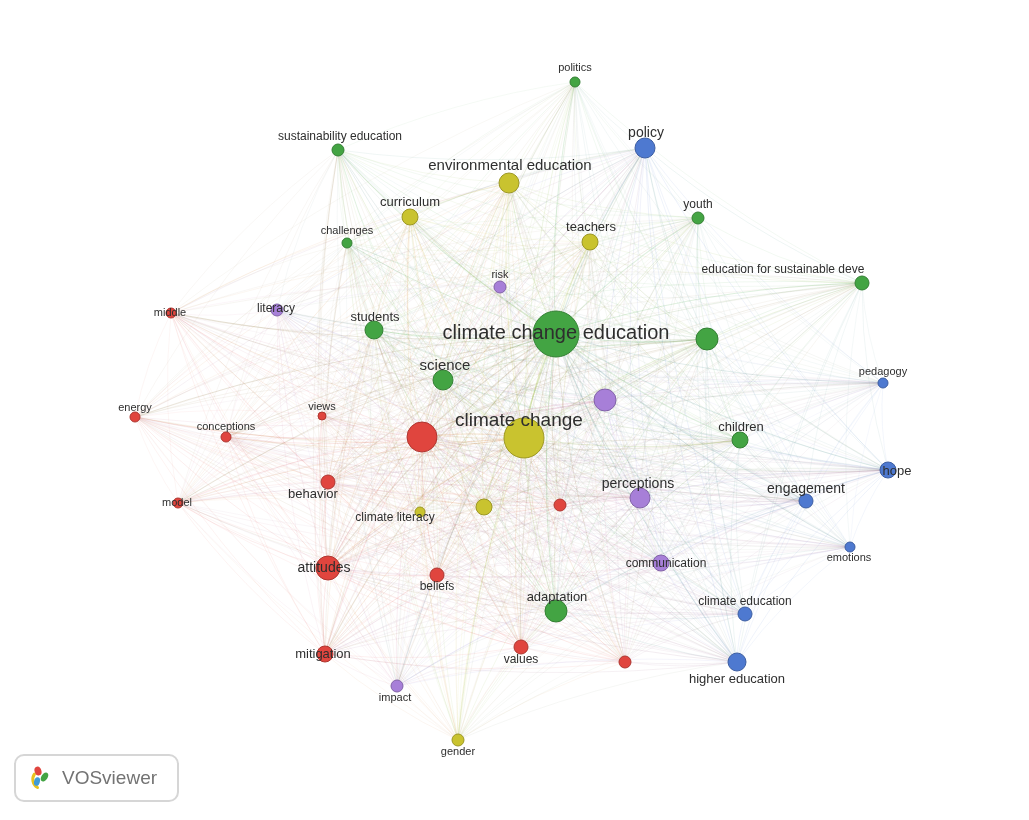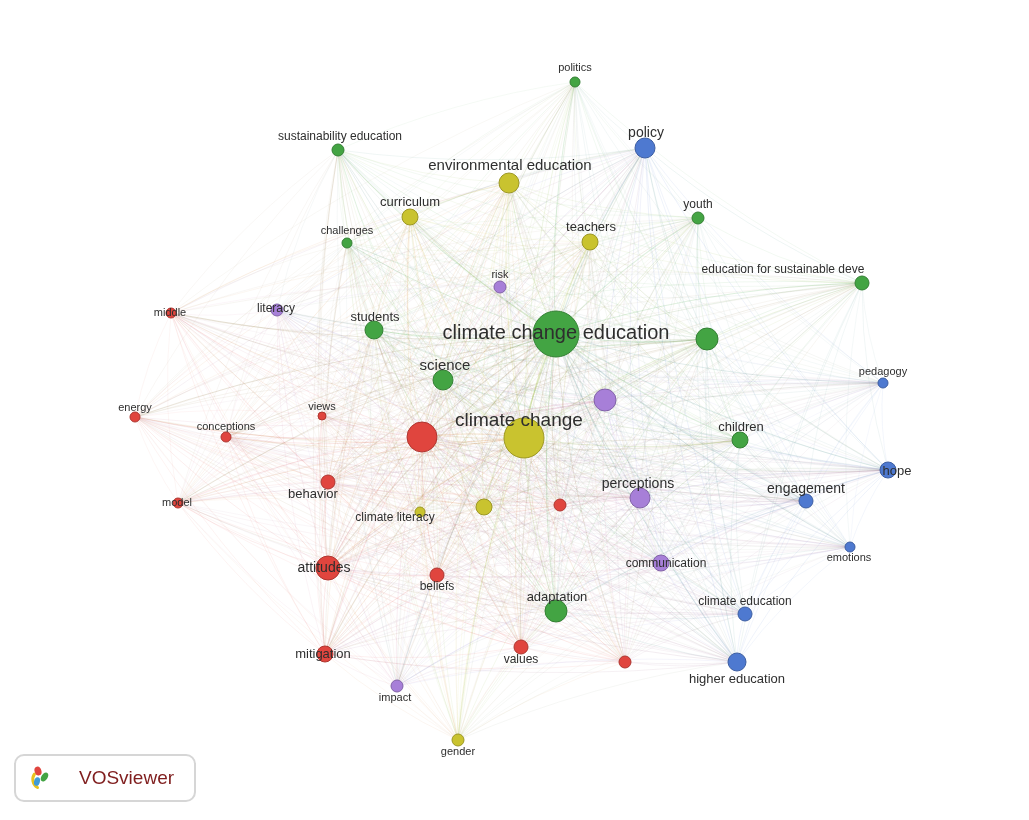--- a/index.html
+++ b/index.html
@@ -11,26 +11,26 @@
     font-family:"Liberation Sans", sans-serif;
   }
   #net{position:absolute;left:0;top:0;}
   #net text{
     font-family:"Liberation Sans", sans-serif;
     fill:#2e2e2e;
   }
   .logo-badge{
     position:absolute;
     left:14px;bottom:18px;
-    display:flex;align-items:center;gap:25px;
+    display:flex;align-items:center;gap:8px;
     padding:9px 20px 9px 12px;
     border:2px solid #d6d6d6;
     border-radius:10px;
     background:#ffffff;
-    color:#7f1d1d;
+    color:#737373;
     font-size:19px;
   }
 </style>
 </head>
 <body>
 
 <div class="canvas">
   <svg id="net" width="1029" height="820">
       <g>
         <path d="M575 82 Q451.7 99.4 338 150" fill="none" stroke="rgb(67,164,67)" stroke-opacity="0.084" stroke-width="0.70"></path>

